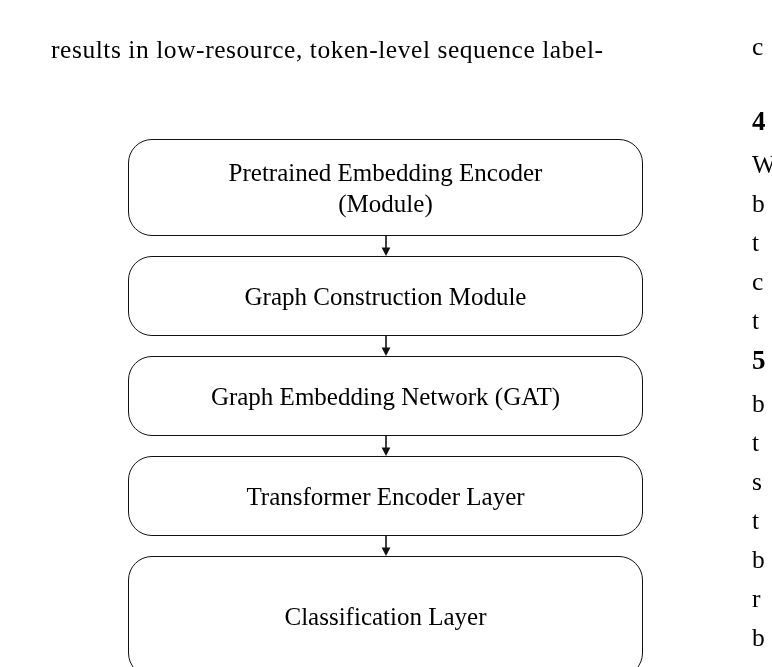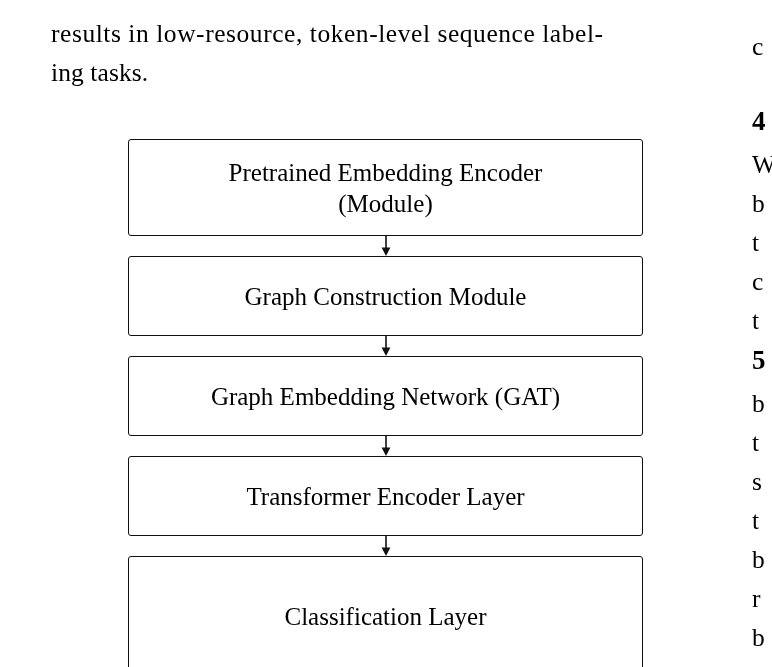--- a/index.html
+++ b/index.html
@@ -14,21 +14,21 @@
     overflow: hidden;
     font-family: "Liberation Serif", "DejaVu Serif", serif;
     color: #000000;
     -webkit-font-smoothing: antialiased;
   }
 
   
   .col-left {
     position: absolute;
     left: 51px;
-    top: 14px;
+    top: 30px;
     width: 665px;
   }
   .body-para {
     font-size: 25.5px;
     line-height: 39px;
     text-align: justify;
     text-align-last: left;
     margin: 0;
     letter-spacing: 0.1px;
   }
@@ -43,21 +43,21 @@
   
   .flow-figure {
     position: absolute;
     left: 128px;
     top: 139px;
     width: 515px;
   }
   .flow-box {
     box-sizing: border-box;
     border: 1.6px solid #111111;
-    border-radius: 3px;
+    border-radius: 24px;
     background: #ffffff;
     display: flex;
     flex-direction: column;
     align-items: center;
     justify-content: center;
     text-align: center;
     font-size: 25px;
     line-height: 31px;
     padding: 6px 10px;
   }
@@ -101,21 +101,20 @@
     font-weight: bold;
     font-size: 27px;
   }
 </style>
 </head>
 <body>
 
 <div class="col-left">
   <p class="body-para">
     <span class="body-line first">results in low-resource, token-level sequence label-</span>
-    <span class="body-line">ing tasks.</span>
   </p>
 </div>
 
 <div class="flow-figure">
 
   <div class="flow-box box-h2">
     <span class="ln">Pretrained Embedding Encoder</span>
     <span class="ln">(Module)</span>
   </div>
 

